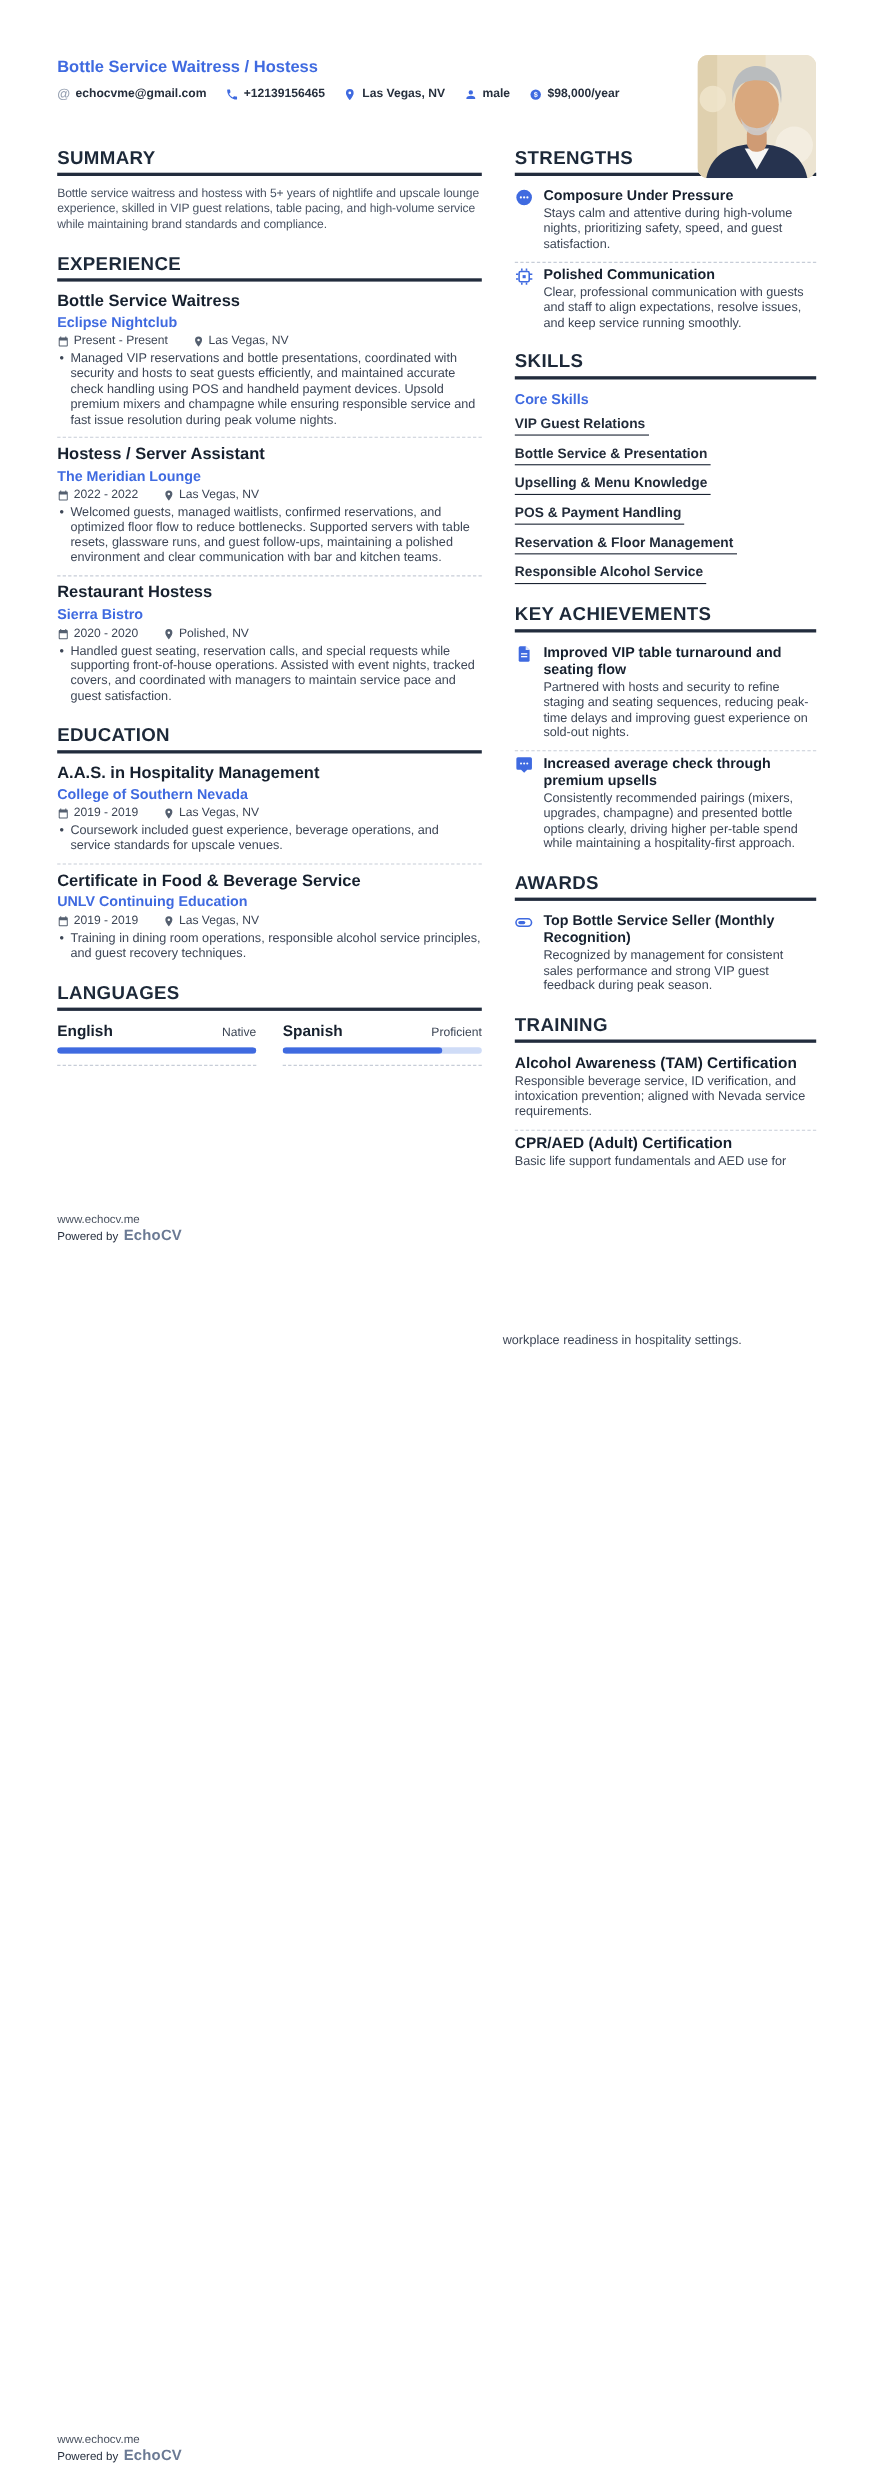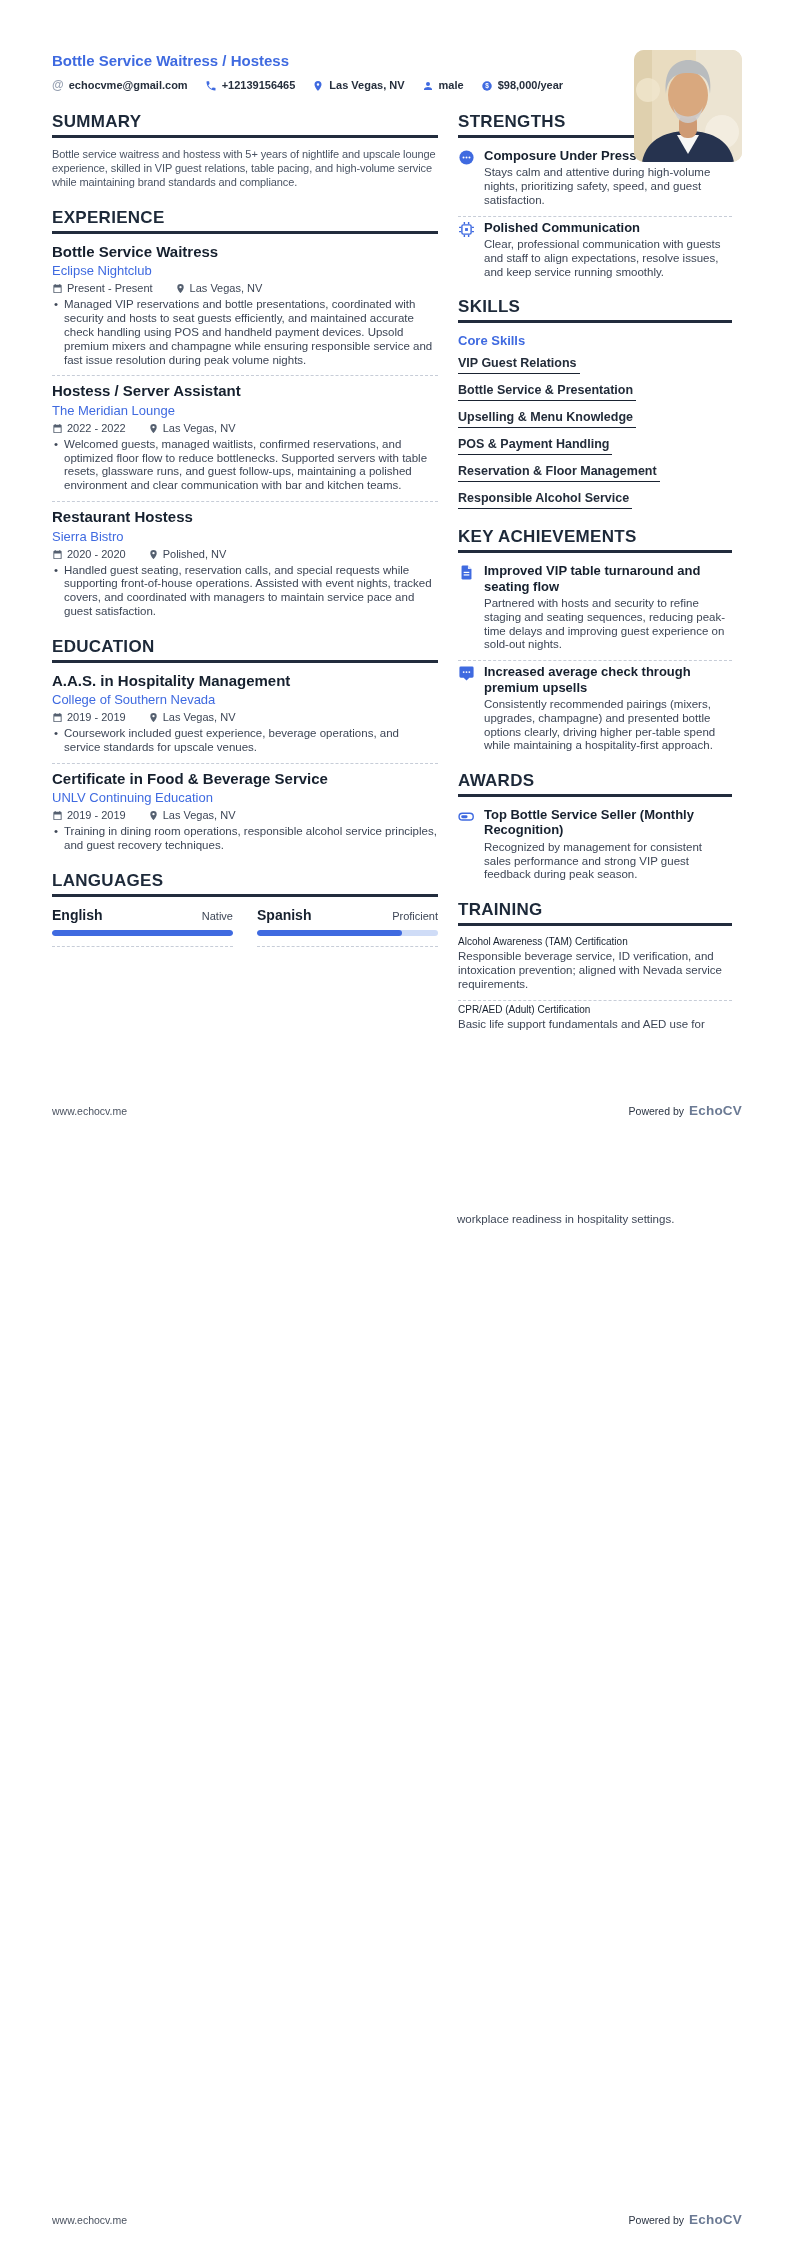--- a/index.html
+++ b/index.html
@@ -9,29 +9,29 @@
   
   .hdr{padding-top:46px;}
   .name{font-size:34px;font-weight:800;color:#141b26;letter-spacing:-0.5px;line-height:1.05;
         transform:scaleY(1.06);transform-origin:left top;display:inline-block;}
   .headline{margin-top:6px;font-size:15px;font-weight:700;color:#3f6ae0;}
   .contact{margin-top:9px;display:flex;gap:17px;align-items:center;font-size:11px;font-weight:700;color:#262f3d;}
   .contact .item{display:flex;align-items:center;gap:5px;}
   .at-glyph{color:#98a2b3;font-size:12px;font-weight:700;}
   .photo{position:absolute;top:50px;right:52px;width:108px;height:112px;border-radius:10px;overflow:hidden;}
   
-  .columns{display:flex;gap:20px;margin-top:20px;}
+  .columns{display:flex;gap:30px;margin-top:42px;}
   .col-left{width:386px;flex:none;}
   .col-right{width:274px;flex:none;}
   .sec{margin-bottom:18px;}
   .sec-heading{font-size:17px;font-weight:800;color:#1d2939;letter-spacing:.3px;
                border-bottom:3px solid #222c3d;padding-bottom:3px;margin-bottom:10px;}
   .summary-text{font-size:11px;line-height:1.27;color:#4a5464;letter-spacing:-0.1px;}
   .job-title{font-size:15px;font-weight:800;color:#16202e;margin-top:7px;line-height:1.1;}
-  .company{font-size:13px;font-weight:400;color:#3f6ae0;margin-top:3px;}
+  .company{font-size:13px;font-weight:700;color:#3f6ae0;margin-top:3px;}
   .meta{display:flex;gap:22px;margin-top:4px;font-size:11px;color:#3d4656;align-items:flex-start;}
   .meta .m{display:flex;gap:4px;align-items:center;}
   .bullets{margin:4px 0 0 0;padding:0;list-style:none;}
   .bullets li{position:relative;padding-left:12px;font-size:11.5px;line-height:1.2;color:#3d4656;}
   .bullets li::before{content:"\2022";position:absolute;left:2px;color:#3d4656;}
   .dashed{border-top:1px dashed #c7cdd8;margin:8px 0 0;}
   
   .lang-grid{display:grid;grid-template-columns:1fr 1fr;column-gap:24px;}
   .lang-head{display:flex;justify-content:space-between;align-items:baseline;}
   .lang-name{font-size:14px;font-weight:800;color:#16202e;}
@@ -40,24 +40,24 @@
   .bar-fill{height:100%;border-radius:3px;background:#3f6ae0;}
   .lang-dash{border-top:1px dashed #c7cdd8;margin-top:10px;}
   
   .r-item{display:flex;gap:9px;margin-top:3px;}
   .r-icon{flex:none;width:17px;height:17px;margin-top:1px;}
   .r-title{font-size:13px;font-weight:800;color:#16202e;line-height:1.18;}
   .r-desc{margin-top:3px;font-size:11.5px;line-height:1.2;color:#3d4656;}
   .skill-group{font-size:13px;font-weight:800;color:#3f6ae0;margin-bottom:8px;}
   .skill{display:table;font-size:12.5px;font-weight:700;color:#232c3a;border-bottom:1.5px solid #1a2332;
          padding:0 3px 3px 0;margin-bottom:9px;}
-  .training-title{font-size:10px;font-weight:400;color:#16202e;margin-top:3px;}
+  .training-title{font-size:14px;font-weight:700;color:#16202e;margin-top:3px;}
   .training-desc{margin-top:3px;font-size:11.5px;line-height:1.2;color:#3d4656;}
   
-  .page-footer{position:absolute;left:52px;right:52px;display:flex;justify-content:space-between;align-items:baseline;}
+  .page-footer{position:absolute;left:52px;right:52px;display:flex;justify-content:space-between;align-items:baseline;flex-direction:column;}
   .f1{top:1103px;} .f2{top:2212px;}
   .site{font-size:10.5px;color:#4a5260;}
   .powered{display:flex;gap:5px;align-items:baseline;font-size:10.5px;color:#2a3342;}
   .brand{font-size:13.5px;color:#6b7a94;font-weight:600;letter-spacing:.2px;}
   .continuation{position:absolute;left:457px;top:1213px;font-size:11.5px;color:#3d4656;}
 </style>
 </head>
 <body>
 
 <div class="page">

